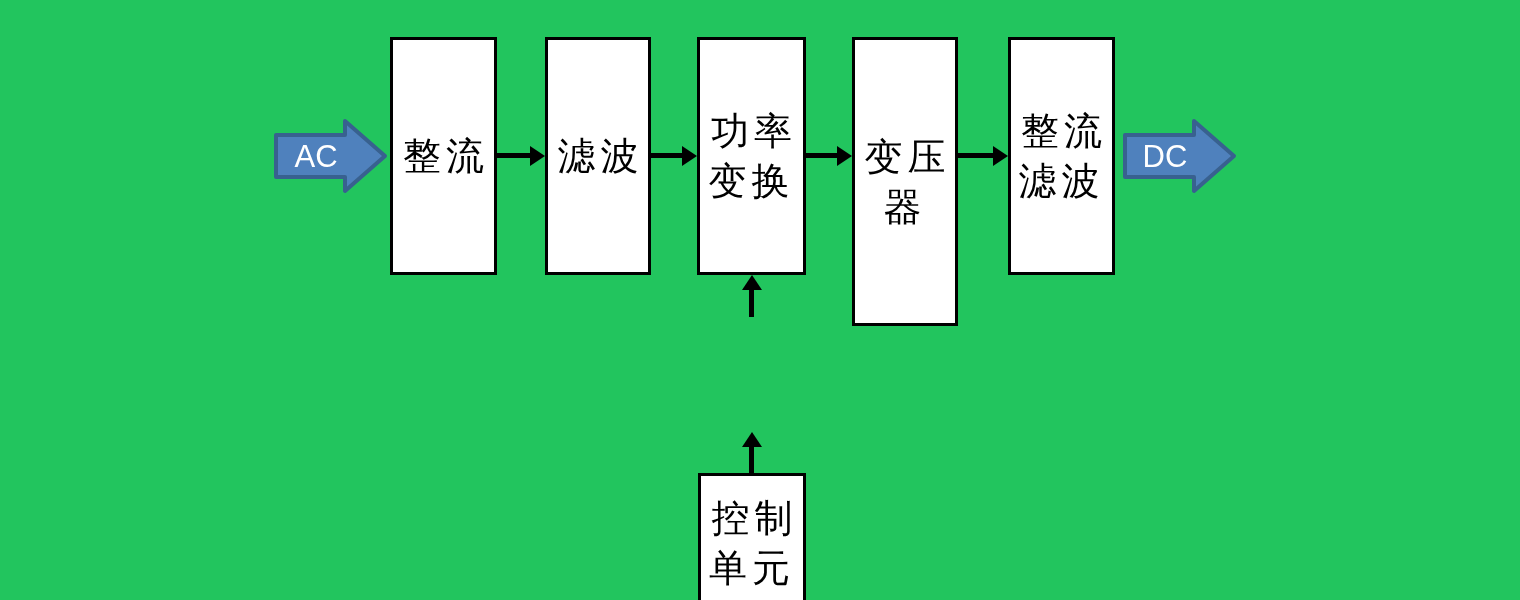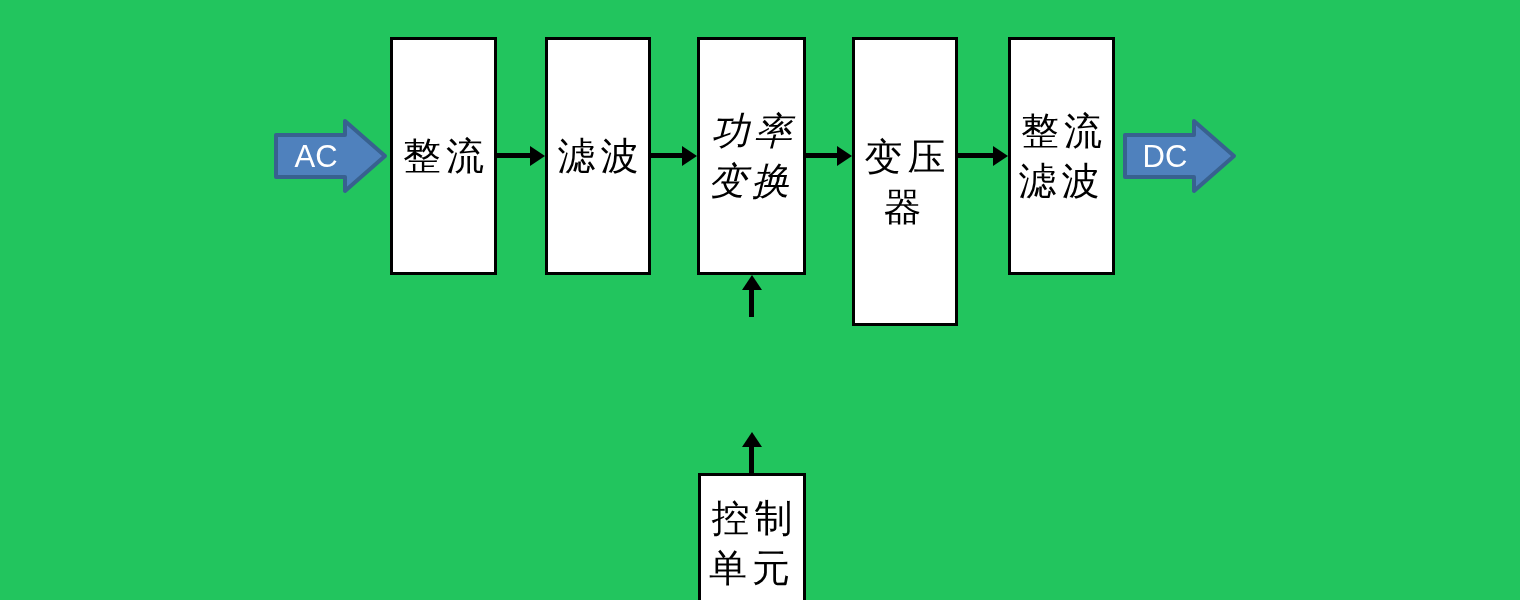--- a/index.html
+++ b/index.html
@@ -31,21 +31,21 @@
     line-height: 50px;
     color: #000000;
     letter-spacing: 5px;
     text-align: center;
     white-space: pre-line;
     text-indent: 5px; 
   }
 
   #block-rectifier        { left: 390px;  top: 37px;  width: 107px; height: 238px; }
   #block-filter           { left: 545px;  top: 37px;  width: 106px; height: 238px; }
-  #block-power-conversion { left: 697px;  top: 37px;  width: 109px; height: 238px; font-style: italic; }
+  #block-power-conversion { left: 697px;  top: 37px;  width: 109px; height: 238px; }
   #block-transformer      { left: 852px;  top: 37px;  width: 106px; height: 289px; }
   #block-rectifier-filter { left: 1008px; top: 37px;  width: 107px; height: 238px; }
   #block-drive-circuit    { left: 698px;  top: 317px; width: 108px; height: 115px; }
   #block-control-unit     { left: 698px;  top: 473px; width: 108px; height: 140px; }
 
   
   .conn-h {
     position: absolute;
     top: 153px;
     height: 5px;

